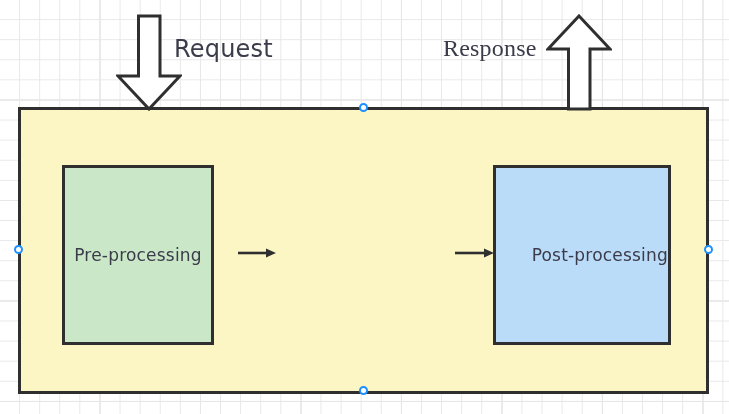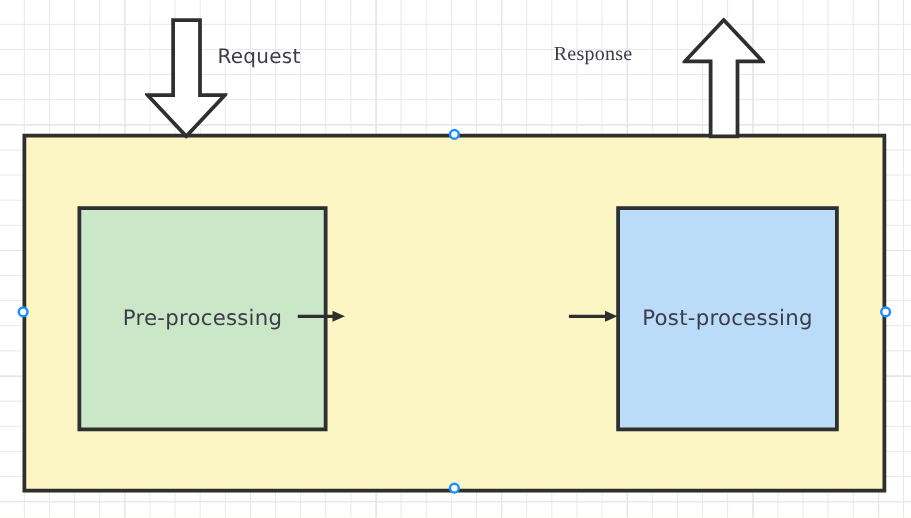--- a/index.html
+++ b/index.html
@@ -56,32 +56,33 @@
     align-items: center;
     justify-content: center;
     text-align: center;
     font-size: 17px;
     color: #3b3b4a;
     line-height: 1.35;
     letter-spacing: 0.2px;
   }
   .stage-pre {
     left: 62px;
-    width: 200px;
+    width: 152px;
     background: #cae8c8;
   }
   .stage-rpc {
     left: 275px;
     width: 180px;
     background: #b5e9f2;
   }
   .stage-post {
     left: 493px;
     width: 178px;
     background: #bbdcf8;
+    justify-content: flex-end;
   }
 
   
   .connector {
     position: absolute;
     top: 248px;
     height: 10px;
     pointer-events: none;
   }
   .connector svg { display: block; }
@@ -93,21 +94,21 @@
     position: absolute;
     pointer-events: none;
   }
   .block-arrow svg { display: block; }
   .arrow-request { left: 116px; top: 14px; width: 66px; height: 97px; }
   .arrow-response { left: 546px; top: 14px; width: 66px; height: 97px; }
 
   
   .arrow-label {
     position: absolute;
-    font-size: 16px;
+    font-size: 24px;
     color: #3b3b4a;
     white-space: nowrap;
     letter-spacing: 0.2px;
   }
   .label-request { left: 174px; top: 35px; }
   .label-response { left: 443px; top: 35px; font-family: Liberation Serif, serif; }
 
   
   .handle {
     position: absolute;

